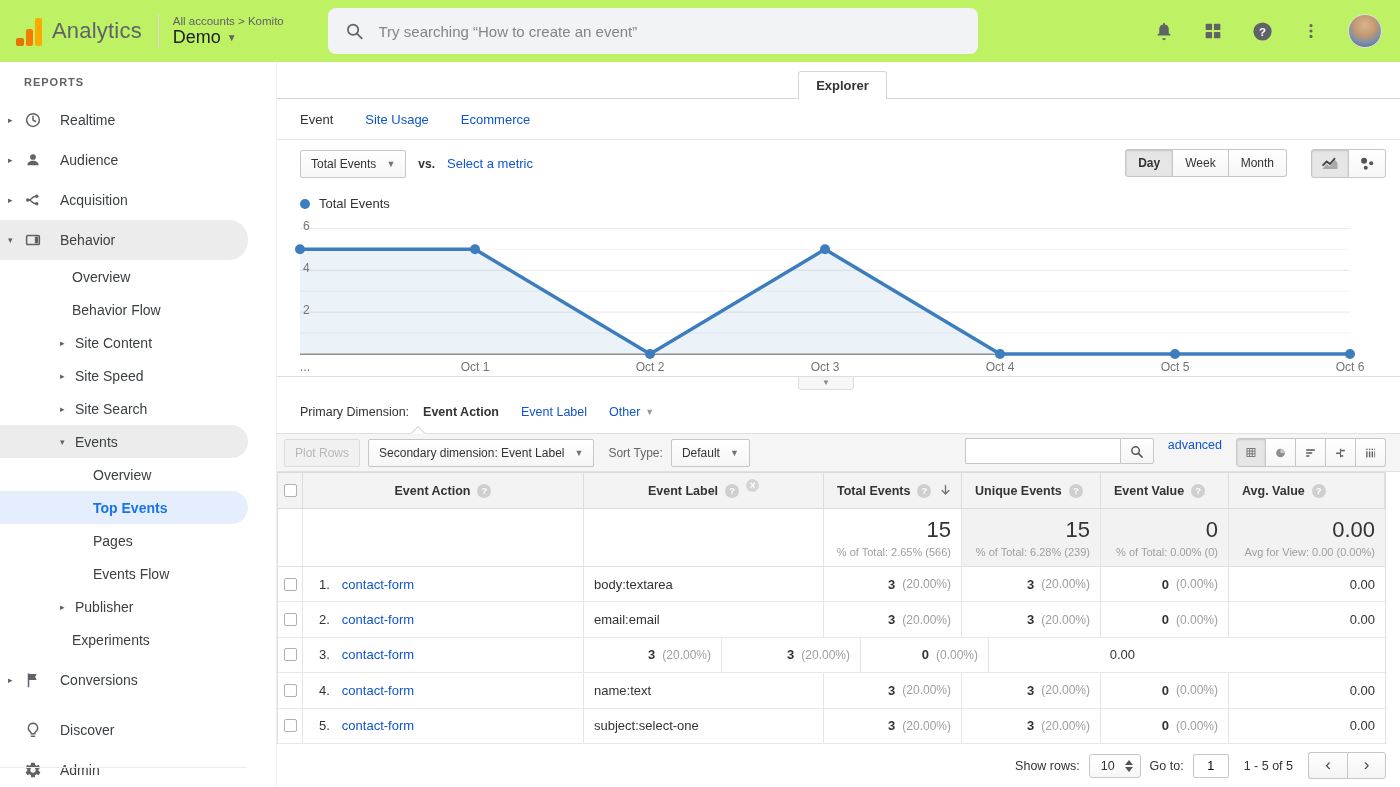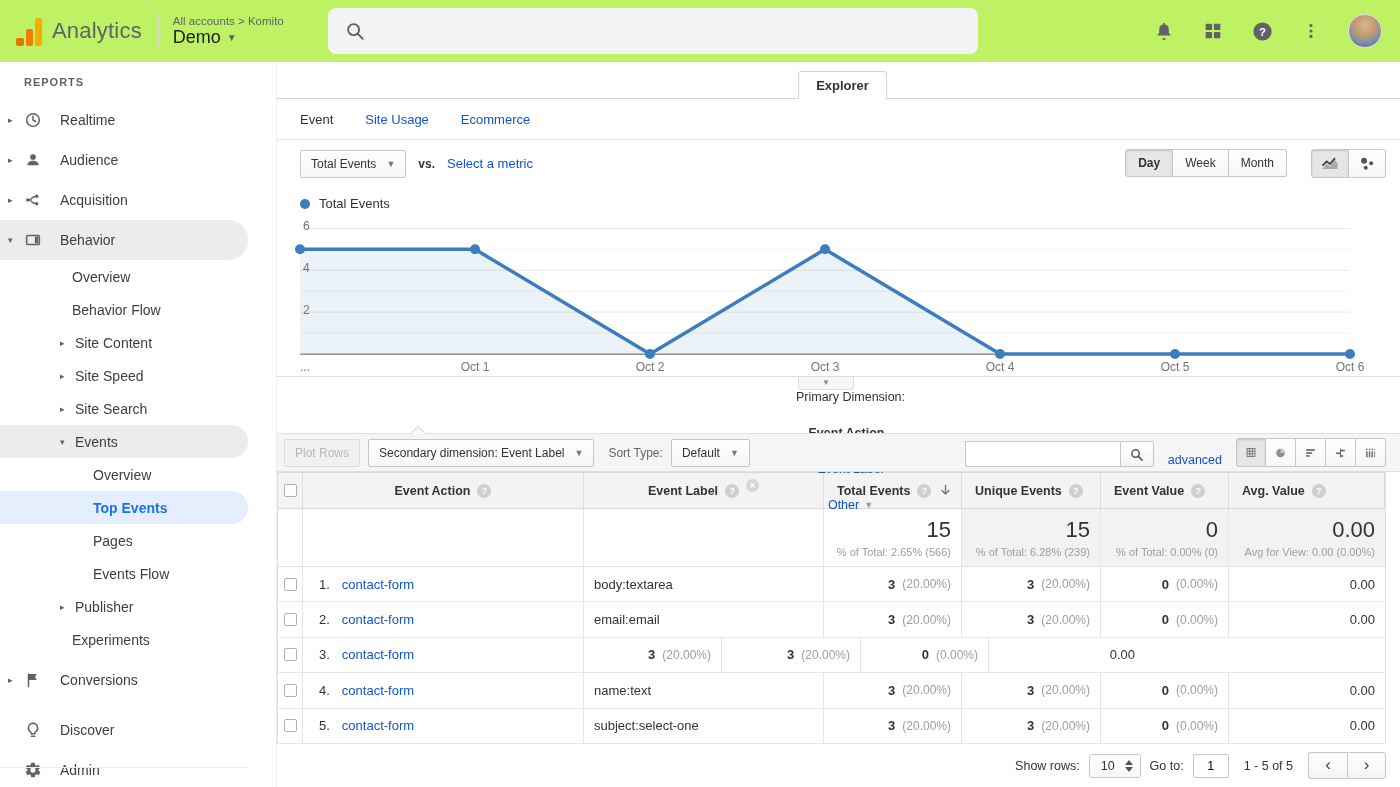--- a/index.html
+++ b/index.html
@@ -85,36 +85,36 @@
   .plot-wrap svg { position:absolute; left:0; top:0; overflow:visible; }
   .ylab { position:absolute; left:3px; font-size:12px; color:#757575; z-index:3; }
   .xlabels { position:relative; width:1050px; height:20px; font-size:12px; color:#757575; }
   .xlabels span { position:absolute; top:4px; white-space:nowrap; }
   .handle-row { border-top:1px solid #ddd; height:14px; position:relative; margin:0; }
   .pull-tab { position:absolute; left:521px; top:0; width:56px; height:13px; background:#f7f7f7;
     border:1px solid #ddd; border-top:none; border-radius:0 0 4px 4px; text-align:center;
     font-size:8px; color:#888; line-height:11px; cursor:pointer; }
 
   
-  .dimension-row { height:43px; display:flex; align-items:center; gap:22px; padding-left:23px; font-size:12.5px;flex-direction:column; }
+  .dimension-row { height:43px; display:flex; align-items:center; gap:22px; padding-left:23px; font-size:12.5px; }
   .dim-label { color:#333; }
   .dim-active { font-weight:bold; color:#333; margin-left:-8px; }
   .dim-other { display:flex; align-items:center; gap:5px; }
   .dim-other .caret { font-size:9px; color:#999; }
 
   
   .toolbar { height:39px; background:#f5f5f5; border-top:1px solid #e0e0e0; border-bottom:1px solid #e0e0e0;
     display:flex; align-items:center; padding:0 15px 0 7px; position:relative; }
   .notch { position:absolute; top:-7px; left:134px; width:0; height:0;
     border-left:7px solid transparent; border-right:7px solid transparent; border-bottom:7px solid #fbfbfb;
     filter:drop-shadow(0 -1px 0 #c9c9c9); }
   .btn-disabled { background:#f1f1f1; border:1px solid #dcdcdc; border-radius:2px; color:#b8b8b8;
     font-size:12px; padding:6px 10px; margin-right:8px; cursor:default; font-family:"Liberation Sans",sans-serif; }
   .sort-label { font-size:12px; color:#666; margin:0 8px 0 14px; }
-  .tb-right { margin-left:auto; display:flex; align-items:flex-end; }
+  .tb-right { margin-left:auto; display:flex; align-items:flex-start; }
   .tb-search { display:flex; }
   .tb-search input { width:155px; height:26px; border:1px solid #c6c6c6; border-right:none; border-radius:2px 0 0 2px;
     padding:0 8px; font-size:12px; outline:none; font-family:"Liberation Sans",sans-serif; }
   .tb-search .mag-btn { width:34px; height:26px; background:linear-gradient(#fff,#f4f4f4);
     border:1px solid #c6c6c6; border-radius:0 2px 2px 0; cursor:pointer; display:flex; align-items:center; justify-content:center; }
   .adv-link { font-size:12.5px; margin:0 14px; }
   .view-seg button { width:30px; display:flex; align-items:center; justify-content:center; height:27px; }
 
   
   .gatable { margin-right:15px; border-left:1px solid #e0e0e0; border-right:1px solid #e0e0e0; }
@@ -182,20 +182,21 @@
     <div class="account-row">
       <span class="acct">Demo</span>
       <span class="caret">▼</span>
     </div>
   </div>
   <div class="gsearch">
     <svg viewBox="0 0 24 24" width="22" height="22">
         <circle cx="10.5" cy="10.5" r="6" fill="none" stroke="#5f6368" stroke-width="2"></circle>
         <line x1="15" y1="15" x2="20.5" y2="20.5" stroke="#5f6368" stroke-width="2" stroke-linecap="round"></line>
       </svg>
+    <input placeholder="Try searching “How to create an event”" style="">
   </div>
   <div class="top-icons">
     <button class="icon-btn">
         <svg viewBox="0 0 24 24" width="22" height="22">
           <path fill="#5f6368" d="M12 22a2 2 0 0 0 2-2h-4a2 2 0 0 0 2 2zm7-5v-1l-1.8-1.8V10A5.2 5.2 0 0 0 13 4.9V4a1 1 0 1 0-2 0v.9A5.2 5.2 0 0 0 6.8 10v4.2L5 16v1z"></path>
         </svg>
       </button>
     <button class="icon-btn">
         <svg viewBox="0 0 24 24" width="22" height="22">
           <g fill="#5f6368">

